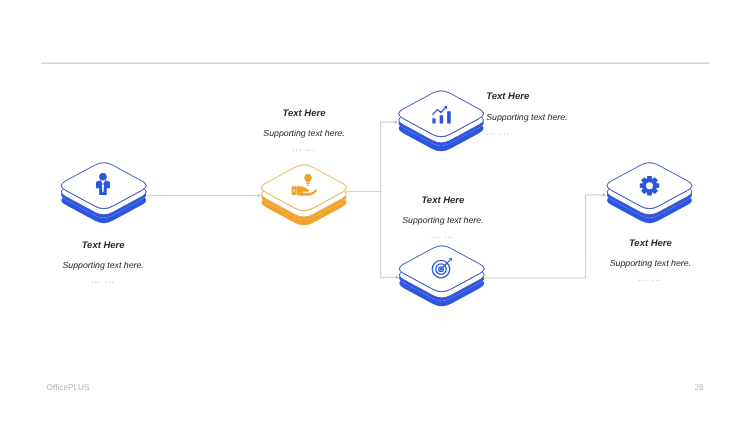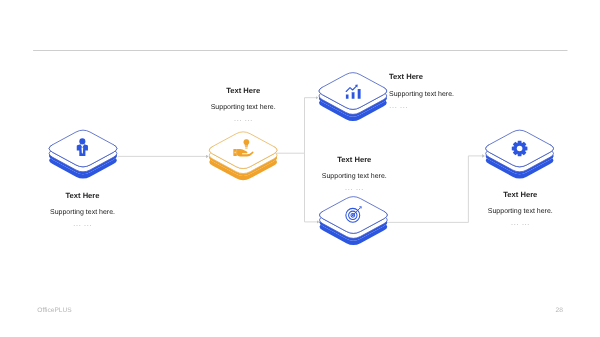--- a/index.html
+++ b/index.html
@@ -1,21 +1,21 @@
 <!DOCTYPE html>
 <html><head>
 <meta charset="utf-8">
 <style>
   html,body{margin:0;padding:0;background:#ffffff;}
   body{width:600px;height:337px;overflow:hidden;
        font-family:"Liberation Sans",sans-serif;
        -webkit-font-smoothing:antialiased;text-rendering:geometricPrecision;}
   #slide{position:relative;width:600px;height:337px;background:#fff;}
   #canvas{position:absolute;left:0;top:0;}
-  .block{position:absolute;}
+  .block{position:absolute;font-style:italic;}
   .block .title{font-size:7.6px;font-weight:bold;color:#262626;line-height:7.6px;white-space:nowrap;}
   .block .sub{font-size:7.0px;font-weight:normal;color:#222;line-height:6.4px;white-space:nowrap;}
   .block .dots{font-size:9px;color:#c9c9c9;line-height:6px;white-space:nowrap;letter-spacing:.2px;}
   .brand{position:absolute;font-size:6.6px;color:#b5b5b5;white-space:nowrap;}
   .pageno{position:absolute;font-size:6.6px;color:#b0b0b0;white-space:nowrap;}
 </style>
 </head>
 <body>
 
 <div id="slide">

